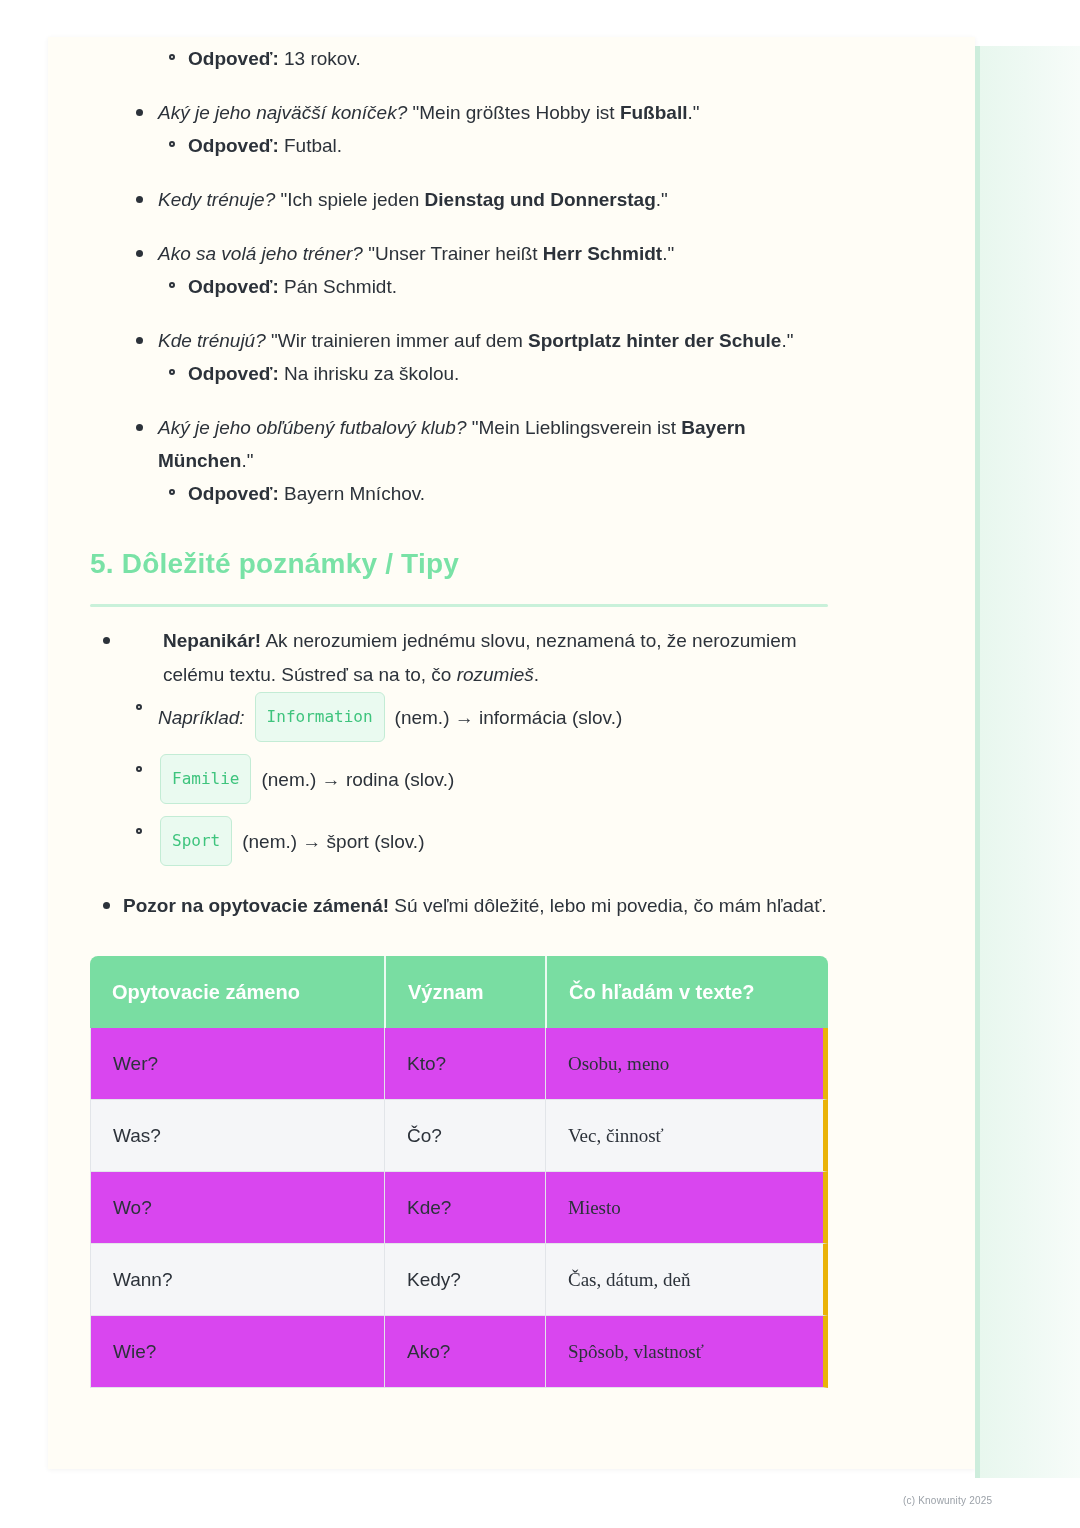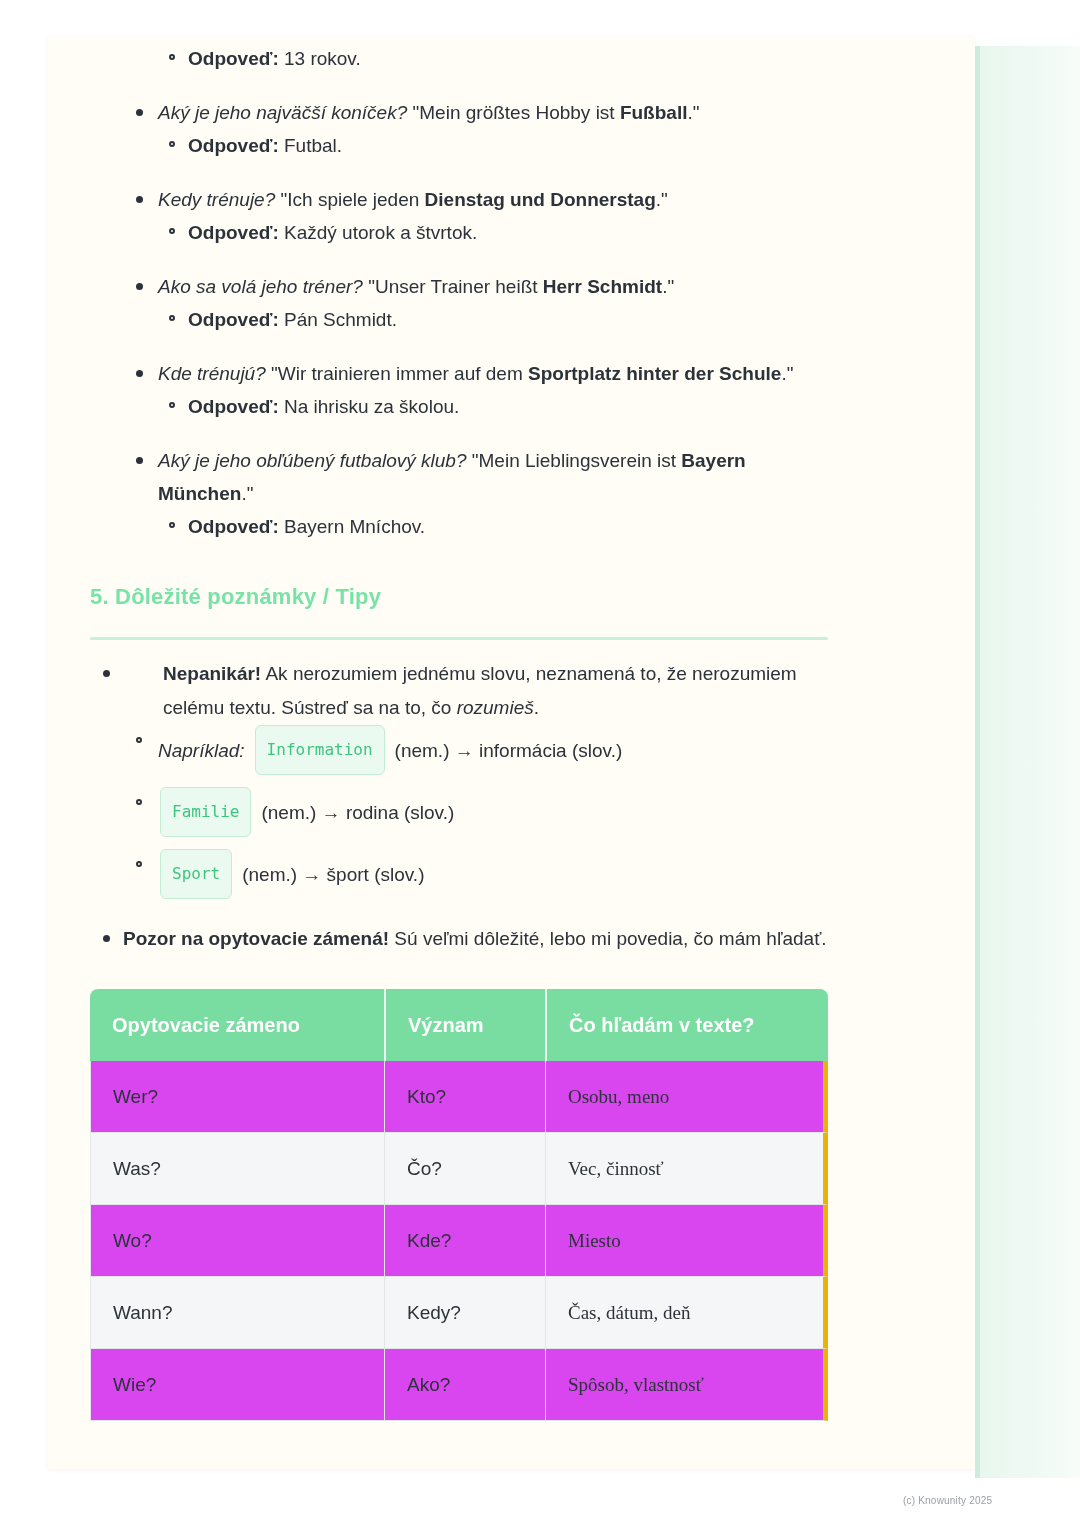--- a/index.html
+++ b/index.html
@@ -34,21 +34,21 @@
     border: 2px solid #2c323a; margin-top: 12px; background: transparent;
   }
   .it { font-style: italic; }
   .qa-first-answer { margin-left: 79px; }
   .qa-item { margin-top: 21px; margin-left: 46px; }
   .qa-sub { margin-left: 33px; }
 
   
   .heading {
     margin-top: 32px;
-    font-size: 22px; line-height: 44px; font-weight: bold;
+    font-size: 28px; line-height: 44px; font-weight: bold;
     color: #79e2a6; letter-spacing: 0.2px;
   }
   .hr {
     height: 3px; background: #c9f1da; border-radius: 2px;
     margin-top: 18px;
   }
 
   
   .tip { margin-left: 13px; font-size: 19px; line-height: 34px; }
   .tip .mk { flex: 0 0 20px; }
@@ -135,26 +135,20 @@
       </div>
     </div>
 
     <div class="qa-item">
       <div class="row">
         <span class="mk">
             <span class="dot"></span>
           </span>
         <span class="txt"><span class="it">Kedy trénuje?</span><span> "Ich spiele jeden </span><b>Dienstag und Donnerstag</b><span>."</span></span>
       </div>
-      <div class="row qa-sub">
-        <span class="mk mk-sm">
-            <span class="ring"></span>
-          </span>
-        <span class="txt"><b>Odpoveď:</b><span> Každý utorok a štvrtok.</span></span>
-      </div>
     </div>
 
     <div class="qa-item">
       <div class="row">
         <span class="mk">
             <span class="dot"></span>
           </span>
         <span class="txt"><span class="it">Ako sa volá jeho tréner?</span><span> "Unser Trainer heißt </span><b>Herr Schmidt</b><span>."</span></span>
       </div>
       <div class="row qa-sub">

